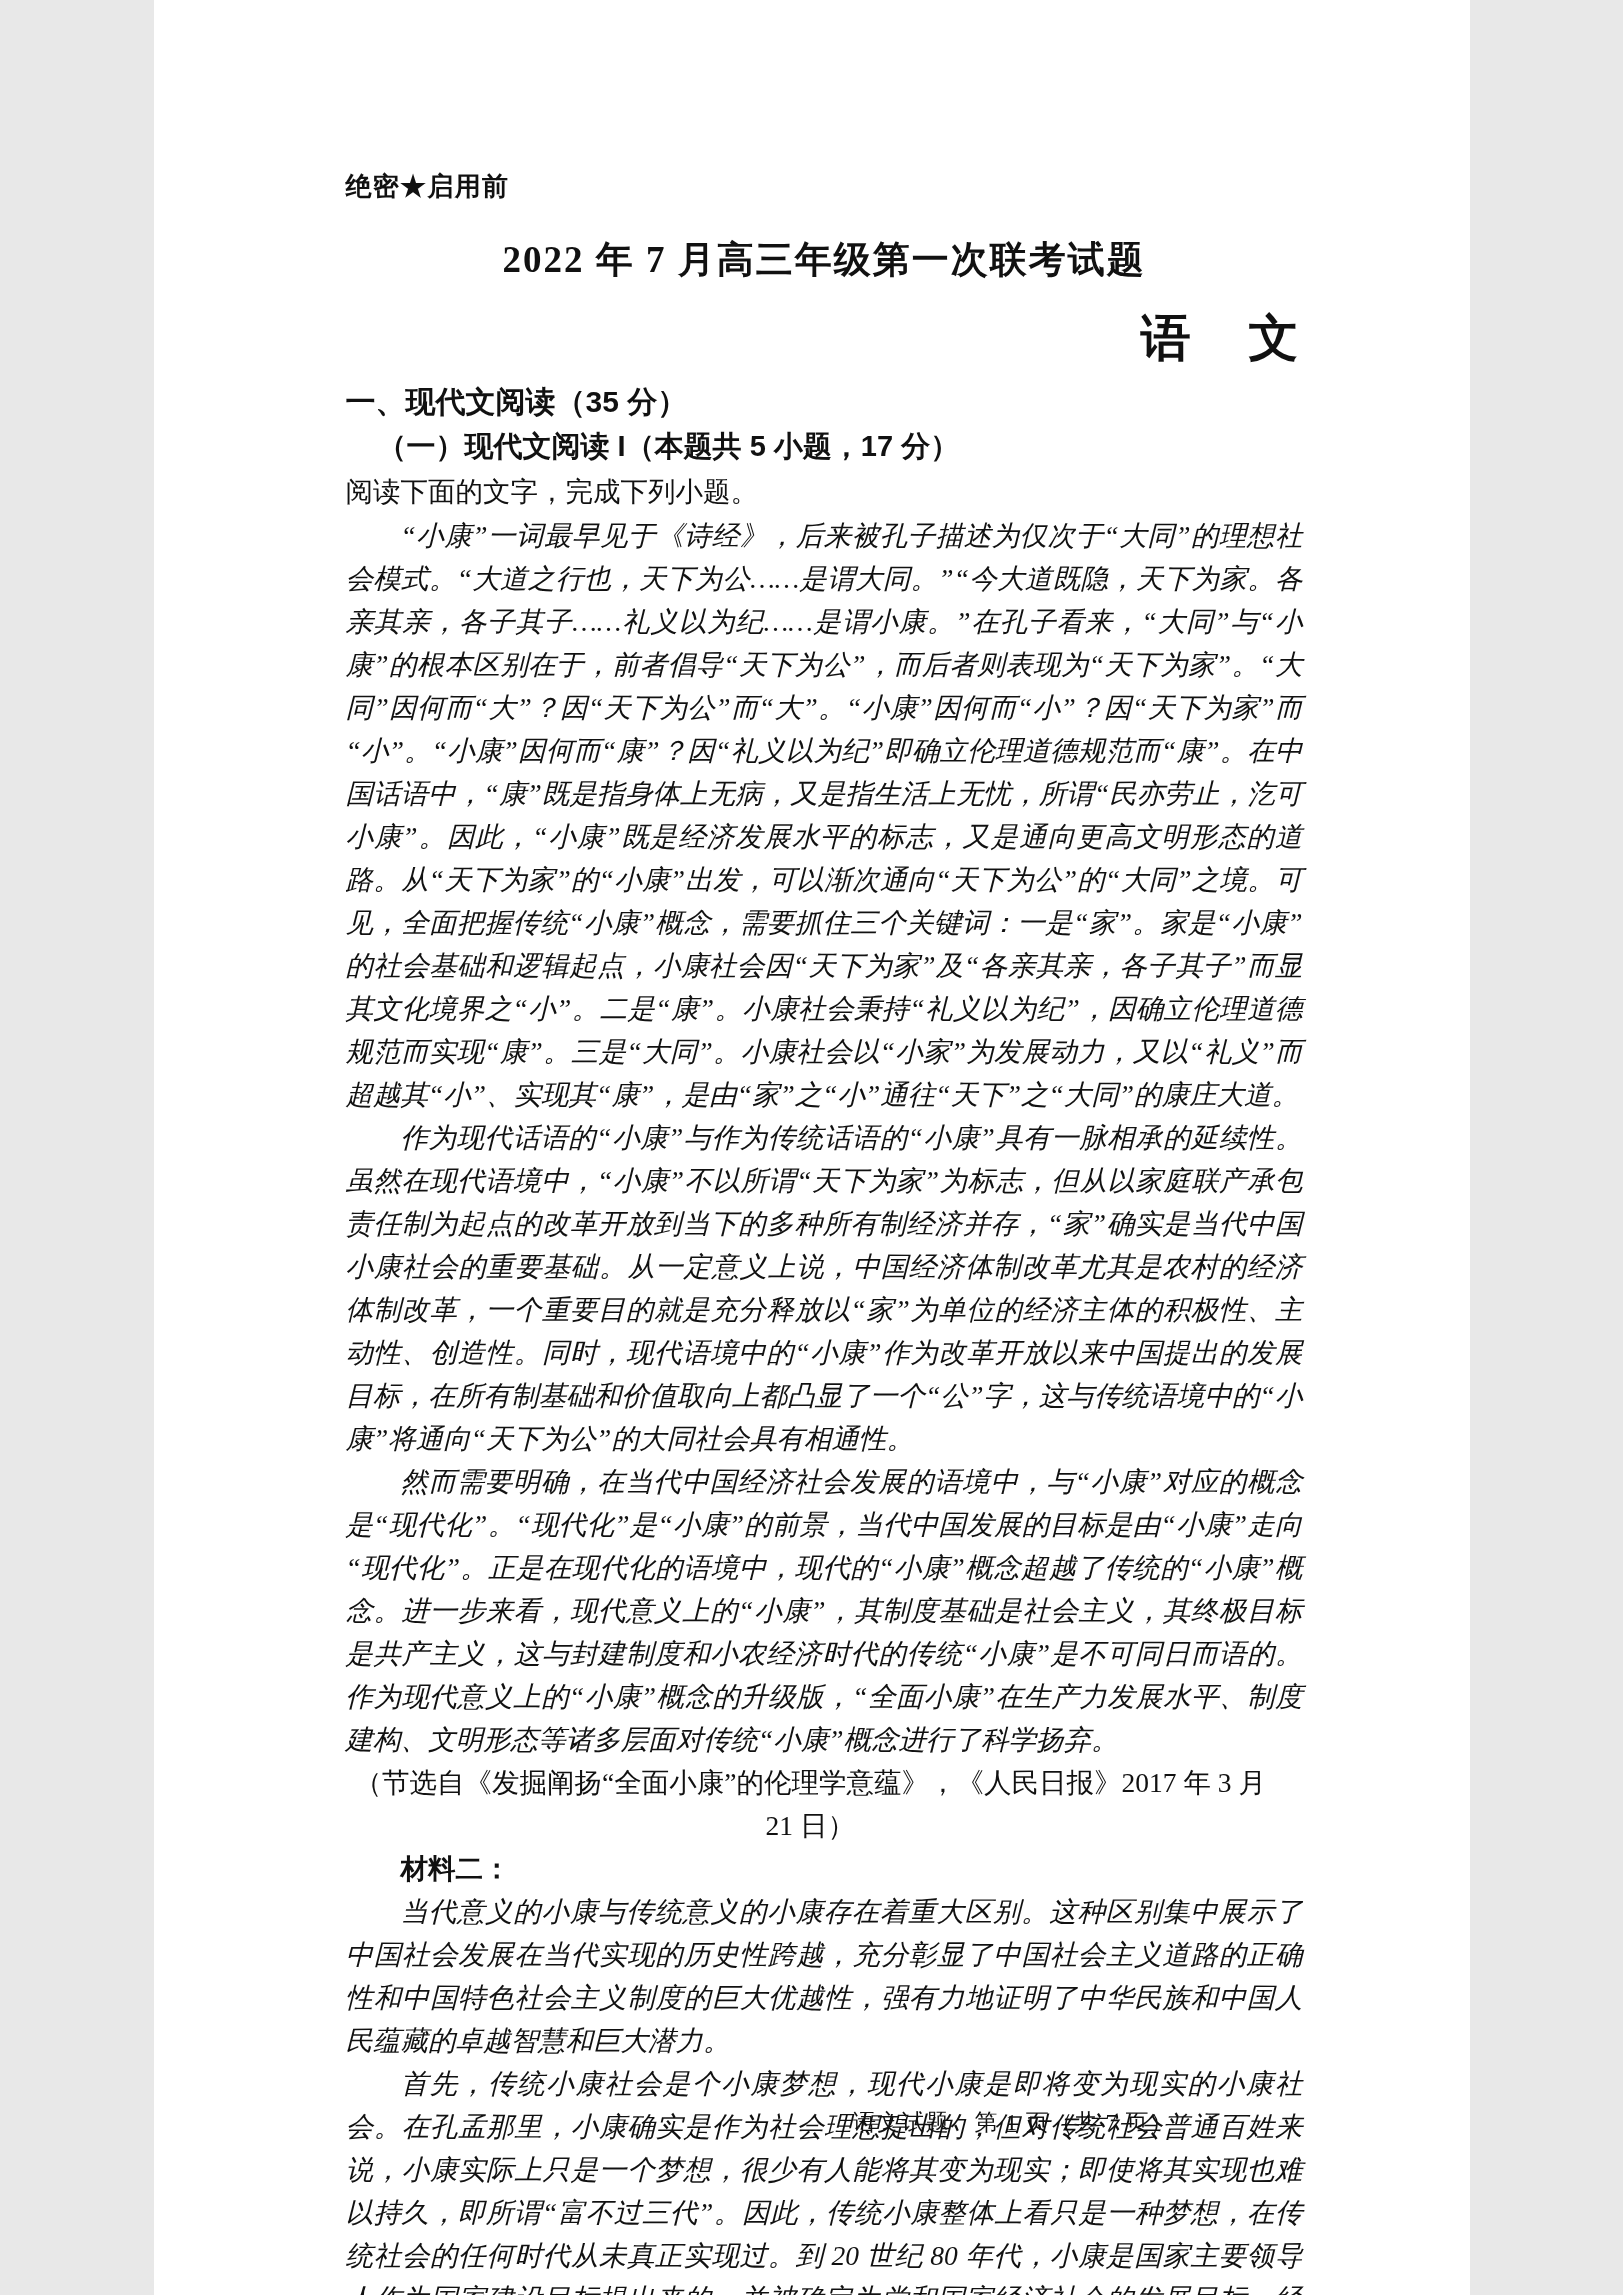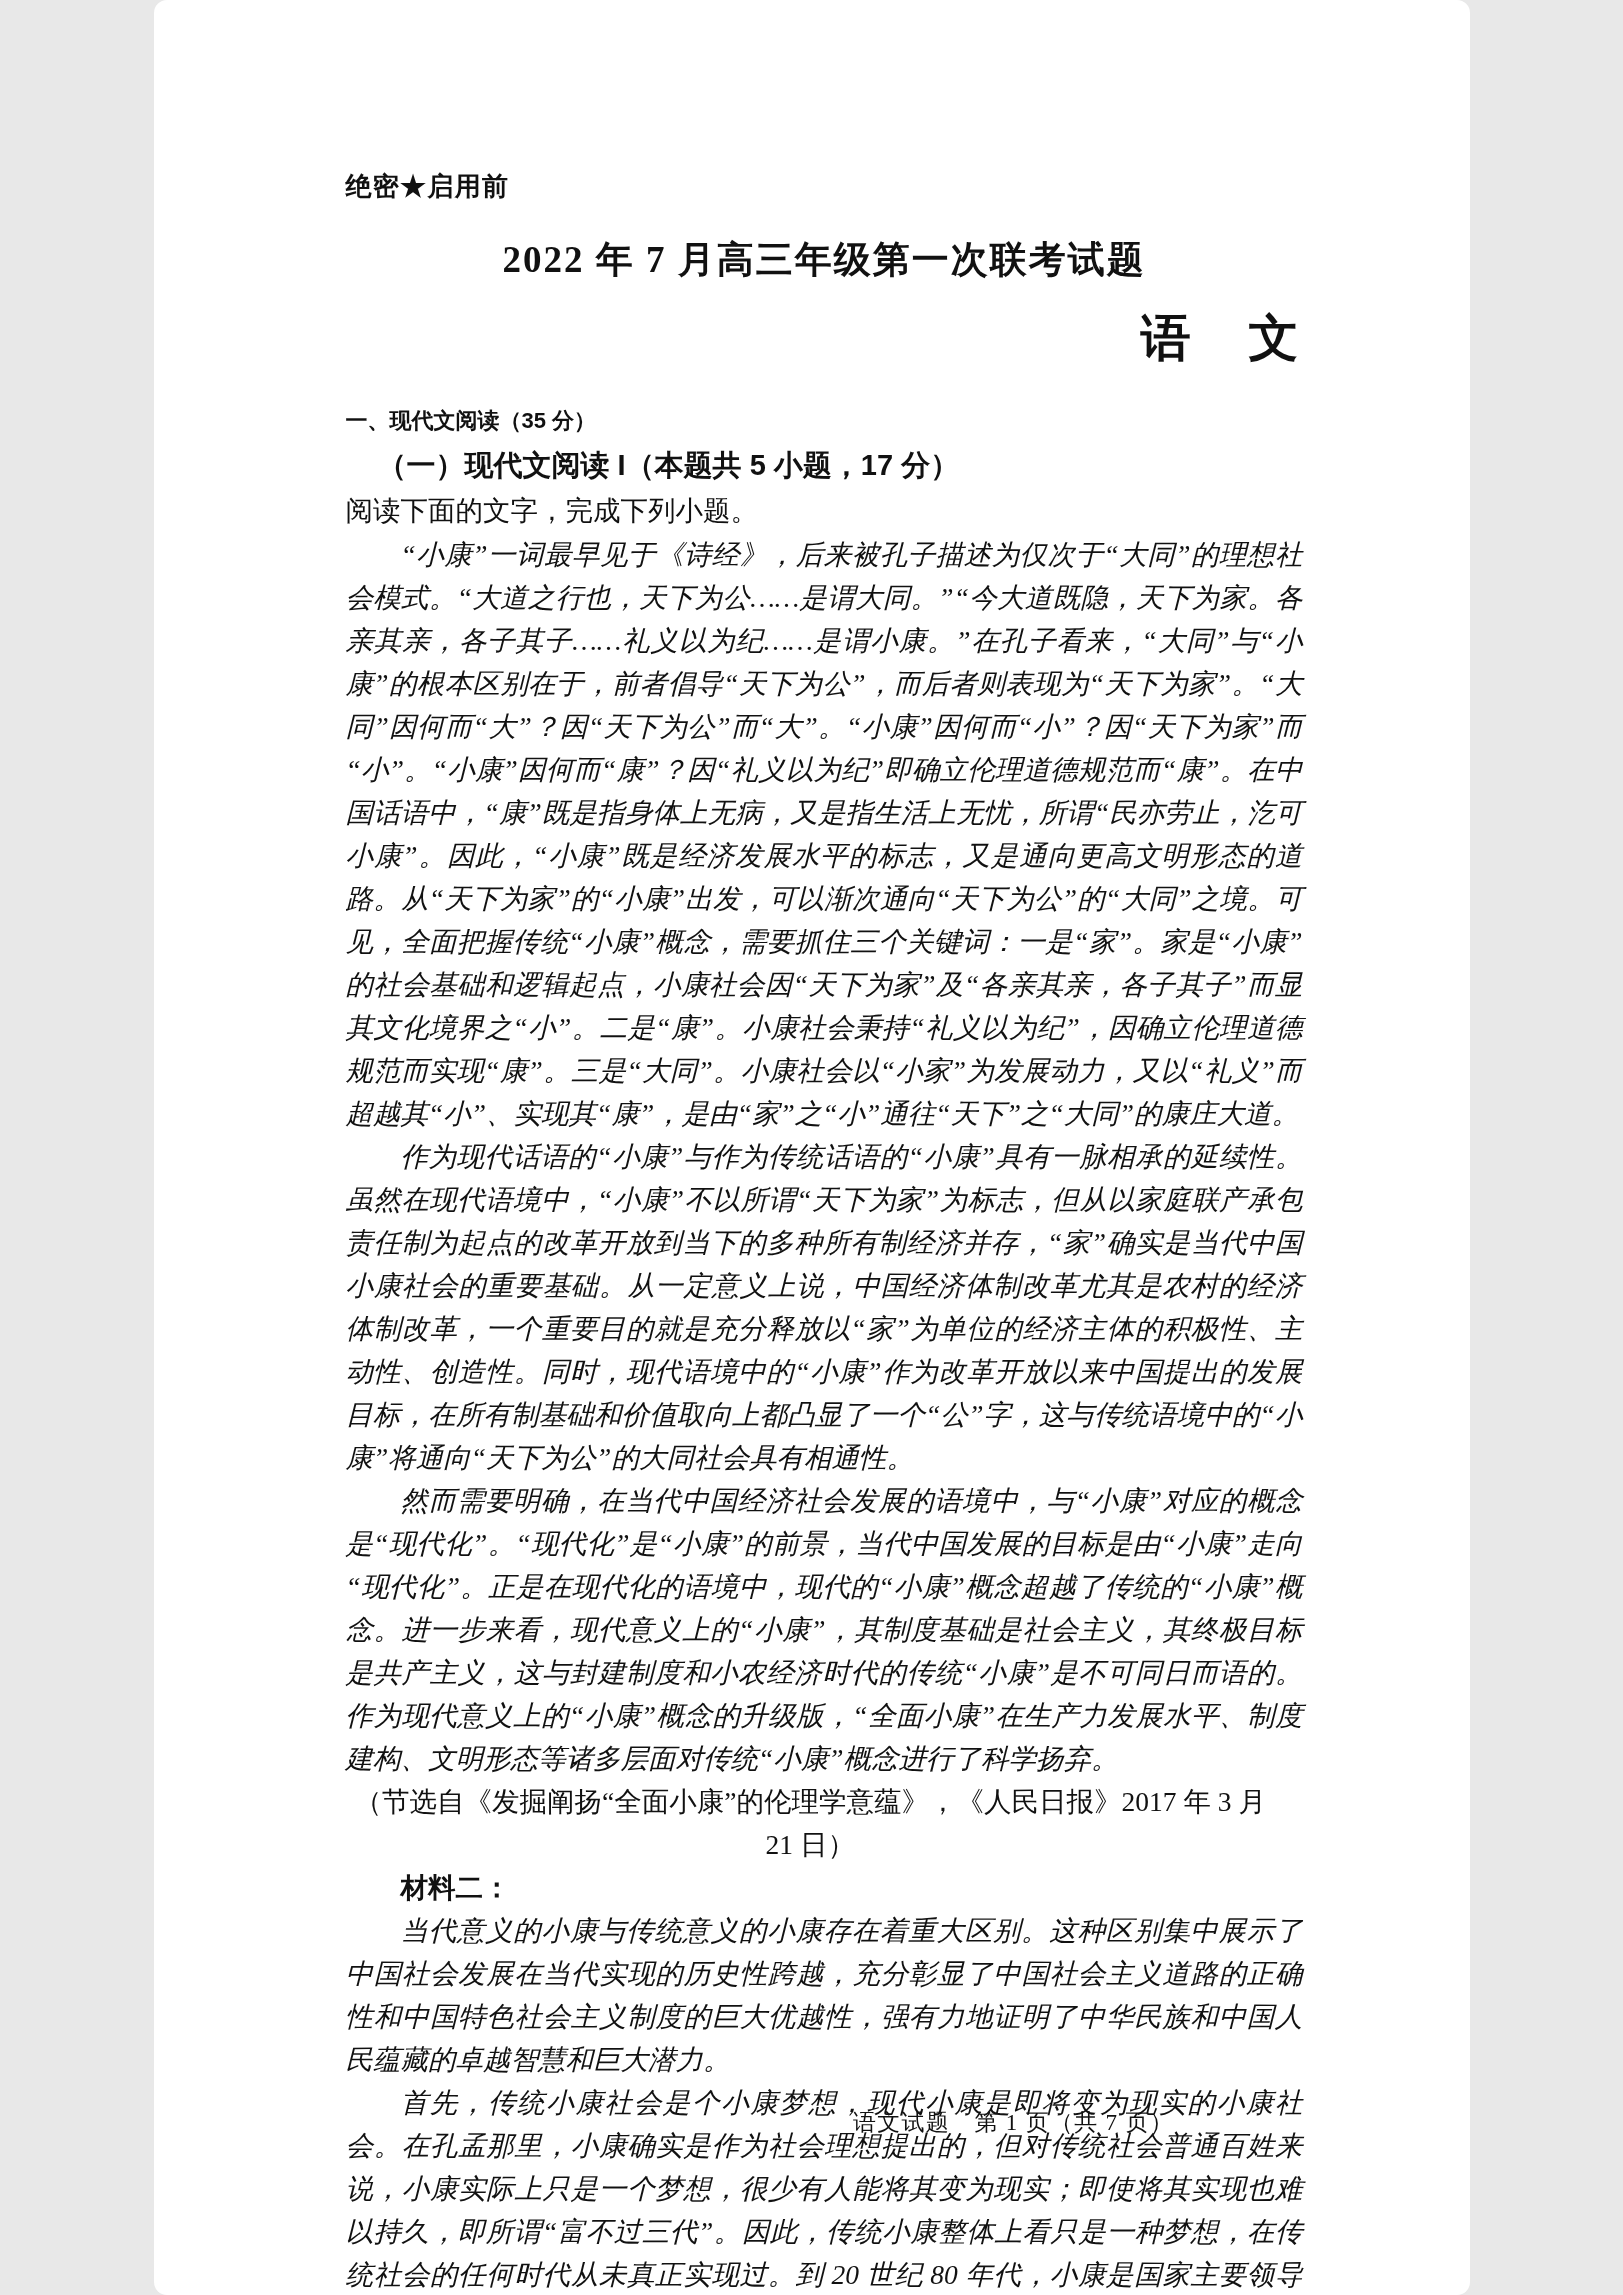--- a/index.html
+++ b/index.html
@@ -10,21 +10,20 @@
   .page {
     position: relative;
     width: 1316px;
     height: 2295px;
     margin: 0 auto;
     background: #ffffff;
     color: #111111;
     overflow: hidden;
     box-sizing: border-box;
     padding: 171px 167px 0 192px;
-    border-radius: 13px;
   }
   
   .secret {
     font-family: "Liberation Sans", sans-serif;
     font-weight: bold;
     font-size: 26px;
     line-height: 31px;
     letter-spacing: 1.3px;
   }
   
@@ -46,21 +45,21 @@
     text-align: right;
     letter-spacing: 3.9px;
   }
   
   .h-block {
     font-family: "Liberation Sans", sans-serif;
     font-weight: bold;
     line-height: 45px;
     margin: 0;
   }
-  .section-heading { margin-top: 34px; font-size: 22px; }
+  .section-heading { margin-top: 15px; font-size: 30px; }
   .subsection-heading { font-size: 29px; margin-left: 32px; }
   .instruction {
     font-family: "Liberation Serif", "DejaVu Serif", serif;
     font-weight: normal;
     font-size: 27.5px;
     line-height: 45px;
     margin: 0;
   }
   
   .material-label {

